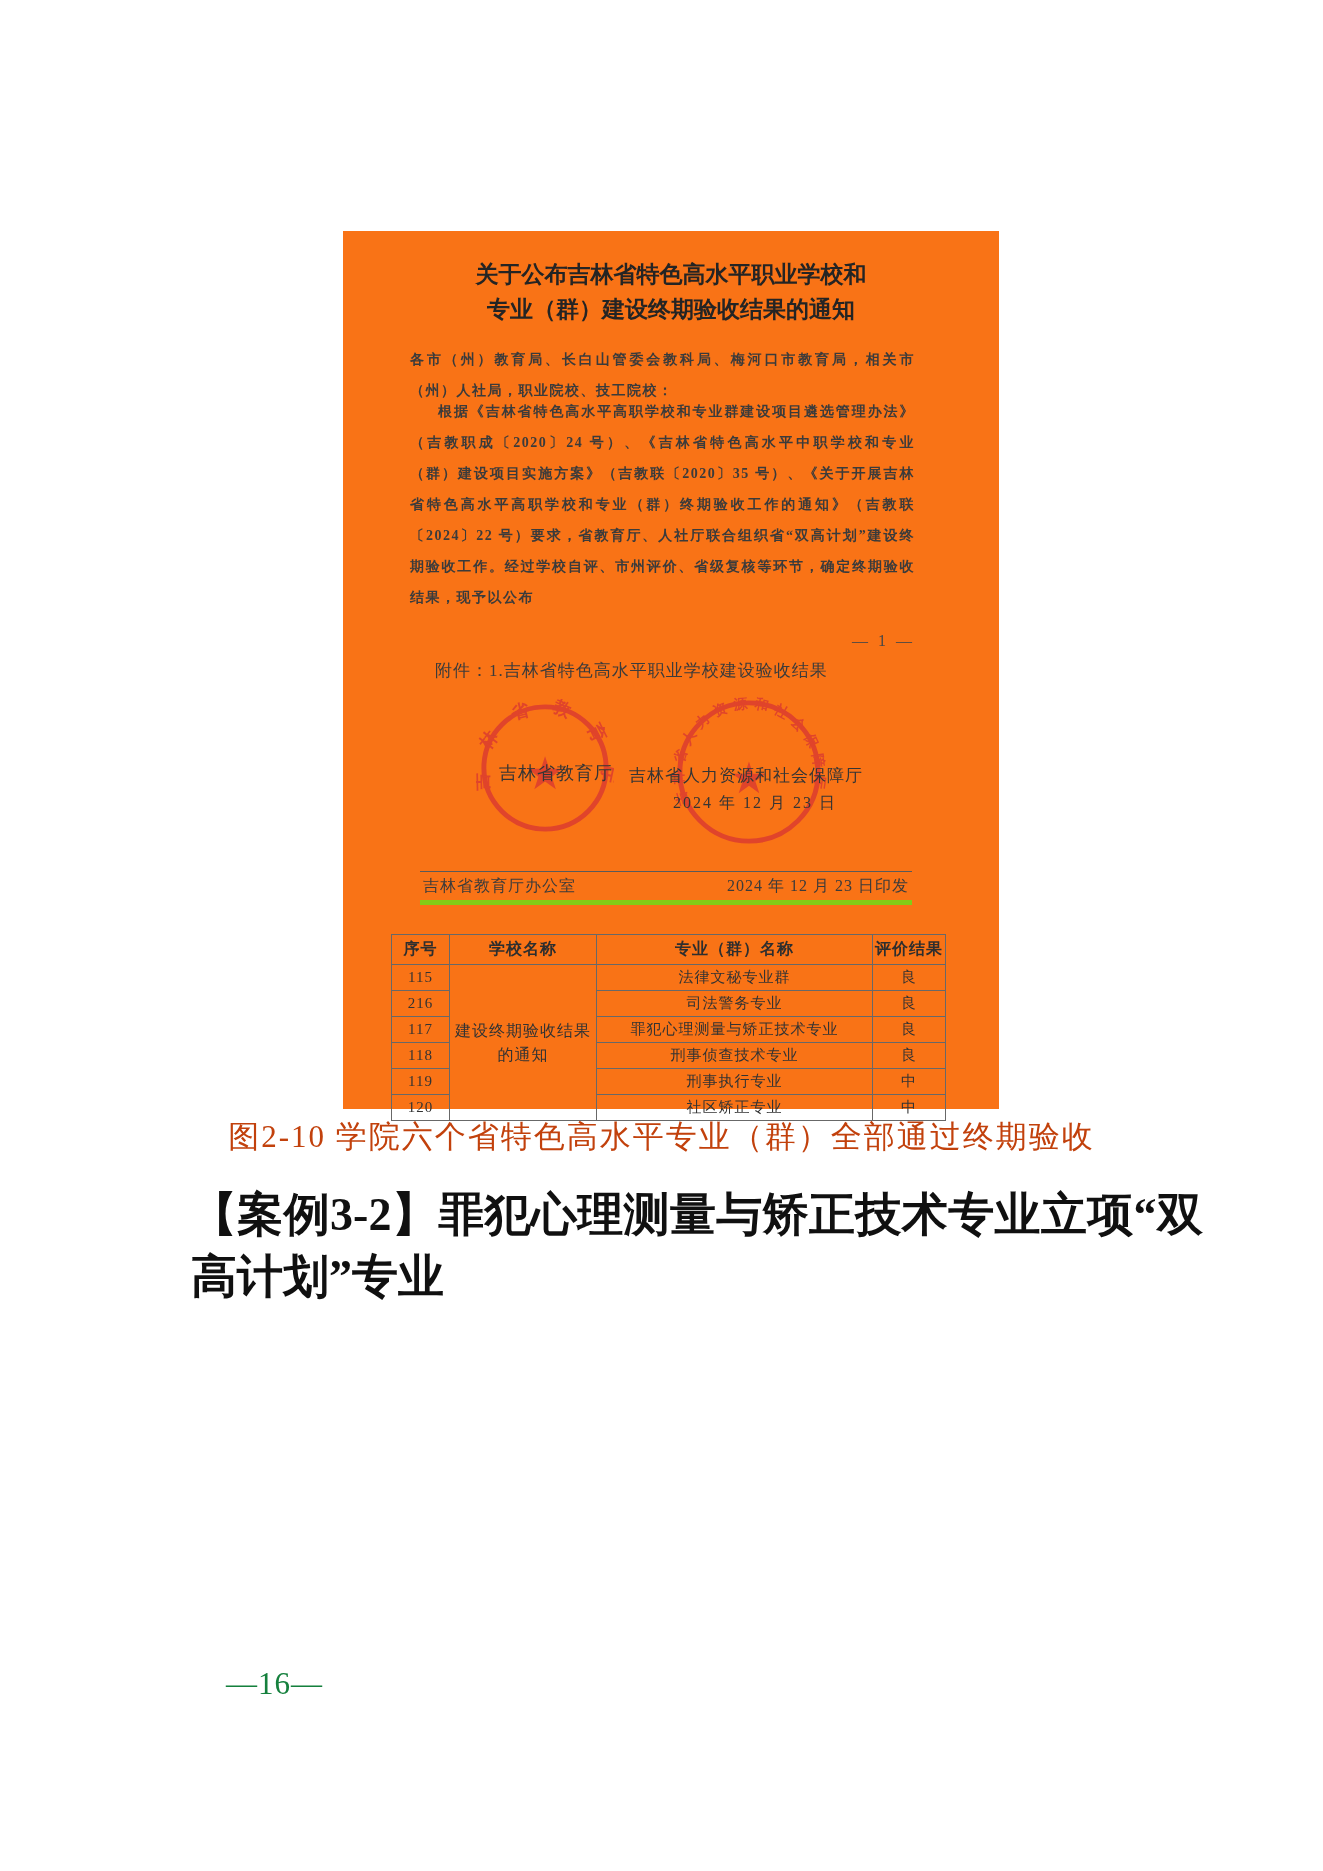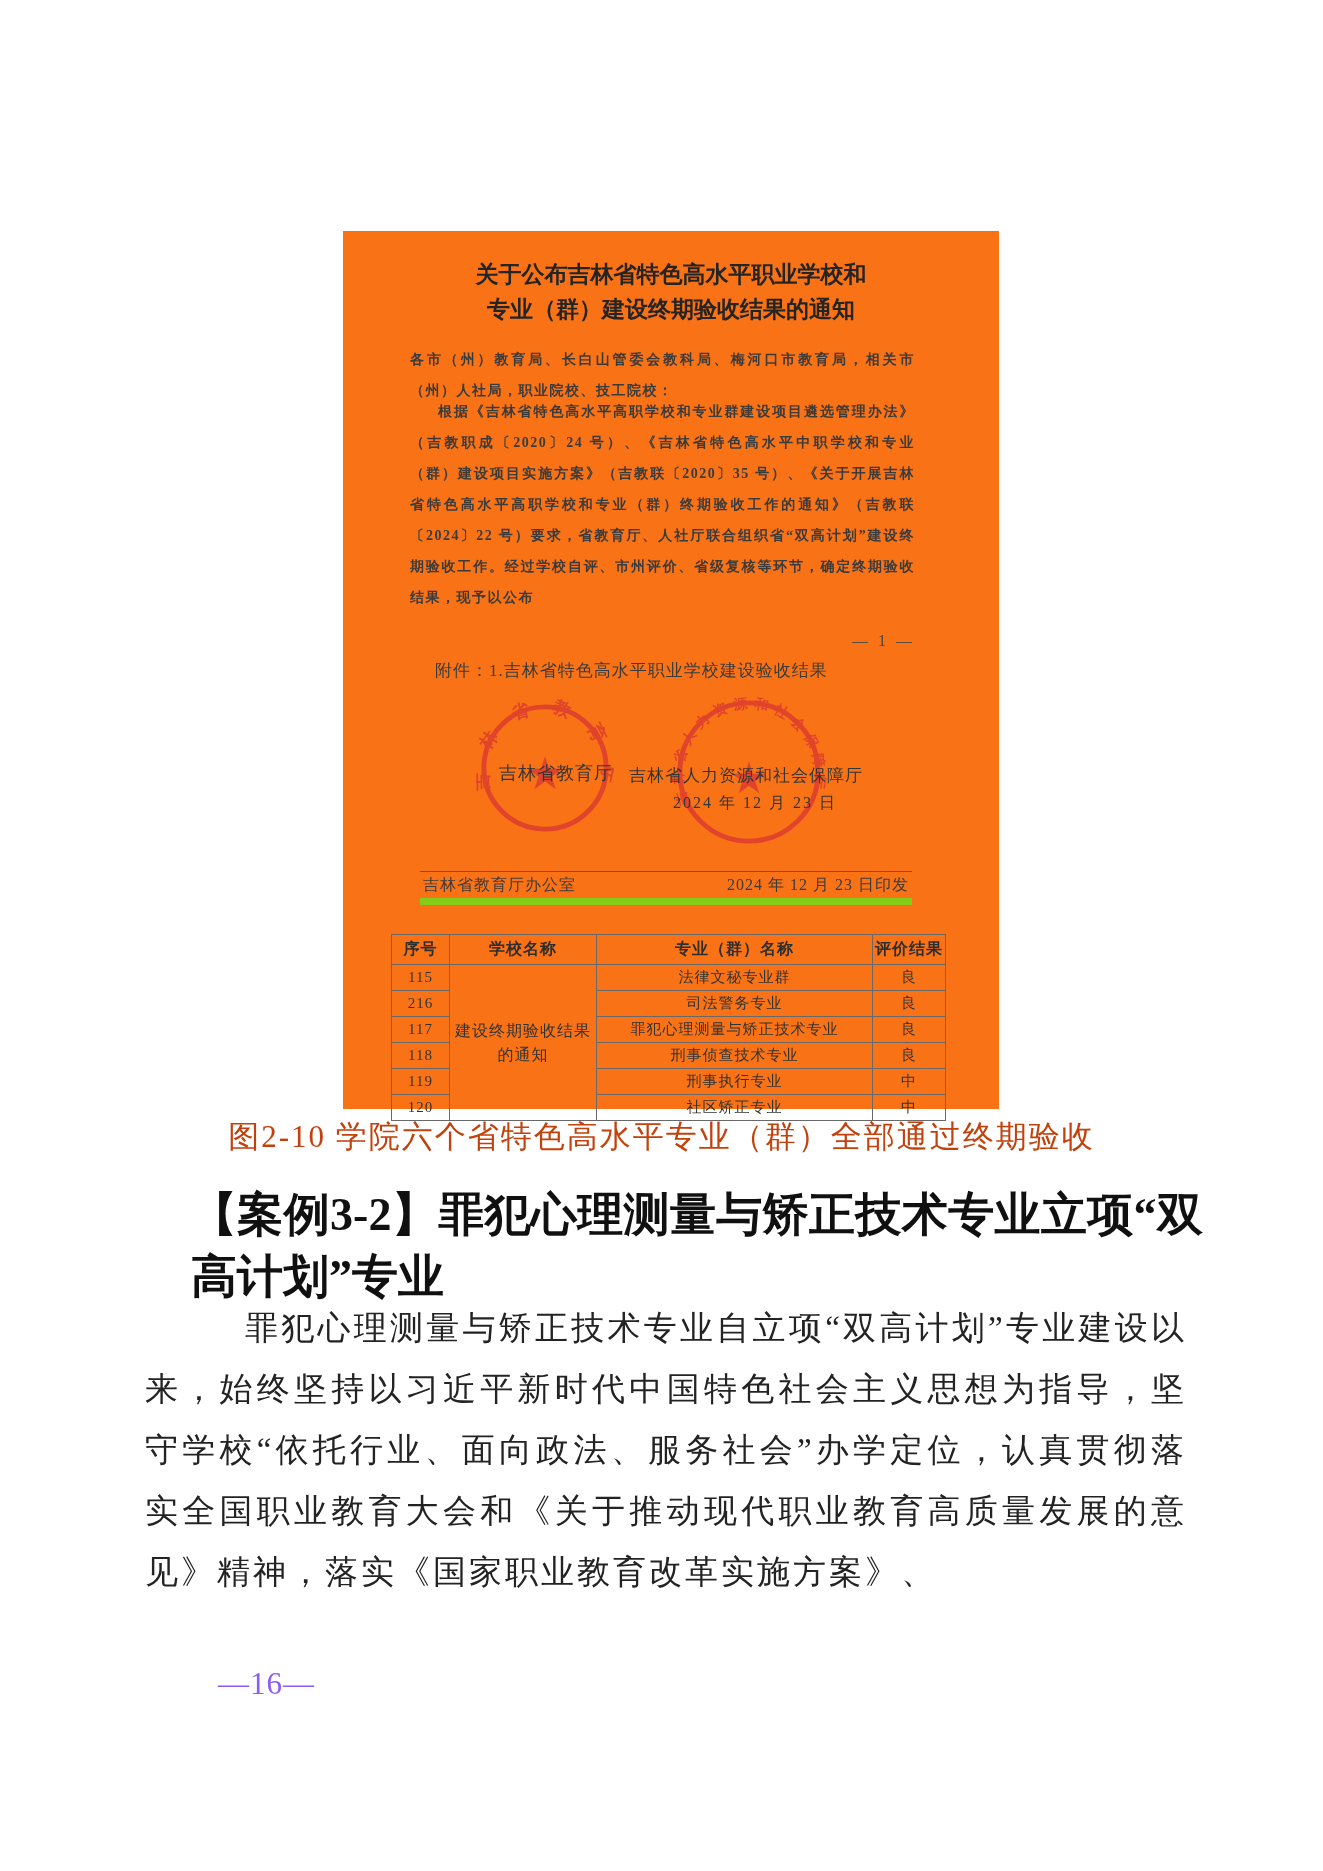--- a/index.html
+++ b/index.html
@@ -28,41 +28,41 @@
   .seal-arc-text{fill:#dd3e2e;font-family:"Liberation Serif",serif;font-weight:700;}
   .arc-l{font-size:18px;letter-spacing:21px;}
   .arc-r{font-size:14px;letter-spacing:6px;}
 
   .stamp-label{position:absolute;color:#353535;white-space:nowrap;z-index:2;}
   .label-left{left:156px;top:530px;font-size:18px;letter-spacing:1px;}
   .label-right{left:286px;top:533px;font-size:17px;letter-spacing:1px;}
   .stamp-date{position:absolute;left:330px;top:562px;font-size:16px;letter-spacing:2px;color:#353535;z-index:2;}
 
   .record-line{position:absolute;left:77px;top:640px;width:492px;height:34px;box-sizing:border-box;
-               border-top:1px solid #5a5a5a;border-bottom:7px solid #84cc16;
+               border-top:1px solid #5a5a5a;border-bottom:5px solid #84cc16;
                display:flex;align-items:center;justify-content:space-between;
                font-size:16px;letter-spacing:1px;color:#3b3b3b;padding:0 3px;}
 
   .result-table{position:absolute;left:48px;top:682px;width:554px;border-collapse:collapse;
                 table-layout:fixed;color:#333;margin-top:21px;}
   .result-table th,.result-table td{border:1px solid #686868;text-align:center;padding:0;overflow:hidden;}
   .result-table th{height:29px;font-size:16px;font-weight:700;letter-spacing:1px;
                    font-family:"Liberation Sans",sans-serif;color:#2e2e2e;}
   .result-table td{height:25px;font-size:15px;letter-spacing:1px;}
   .result-table td.school{font-size:16px;line-height:1.5;letter-spacing:1px;}
 
   
   .caption{position:absolute;top:1116px;left:0;width:100%;margin:0;text-align:center;
            font-size:31px;letter-spacing:2px;color:#c2410c;font-weight:400;}
   .case-heading{position:absolute;top:1168px;left:175px;width:1012px;margin:16px;
                 font-size:46px;line-height:62px;font-weight:700;color:#101010;text-align:justify;}
   .main-paragraph{position:absolute;top:1298px;left:145px;width:1042px;margin:0;
                   font-size:33px;line-height:61px;letter-spacing:3px;color:#232323;
                   text-align:justify;text-indent:100px;}
-  .page-number{position:absolute;top:1666px;left:218px;font-size:31px;letter-spacing:1px;color:#8b5cf6;}
+  .page-number{position:absolute;top:1666px;left:226px;font-size:31px;letter-spacing:1px;color:#15803d;}
 </style>
 </head>
 <body>
 
 <div id="page">
 
   <section class="scan">
 
     <h1 class="scan-title"><span>关于公布吉林省特色高水平职业学校和</span><br><span>专业（群）建设终期验收结果的通知</span></h1>
 
@@ -154,17 +154,16 @@
         </tr>
       </tbody>
     </table>
 
   </section>
 
   <p class="caption">图2-10 学院六个省特色高水平专业（群）全部通过终期验收</p>
 
   <h2 class="case-heading">【案例3-2】罪犯心理测量与矫正技术专业立项“双高计划”专业</h2>
 
-  <p class="main-paragraph">罪犯心理测量与矫正技术专业自立项“双高计划”专业建设以来，始终坚持以习近平新时代中国特色社会主义思想为指导，坚守学校“依托行业、面向政法、服务社会”办学定位，认真贯彻落实全国职业教育大会和《关于推动现代职业教育高质量发展的意见》精神，落实《国家职业教育改革实施方案》、</p>
 
   <div class="page-number">—16—</div>
 
 </div>
 
 </body></html>

